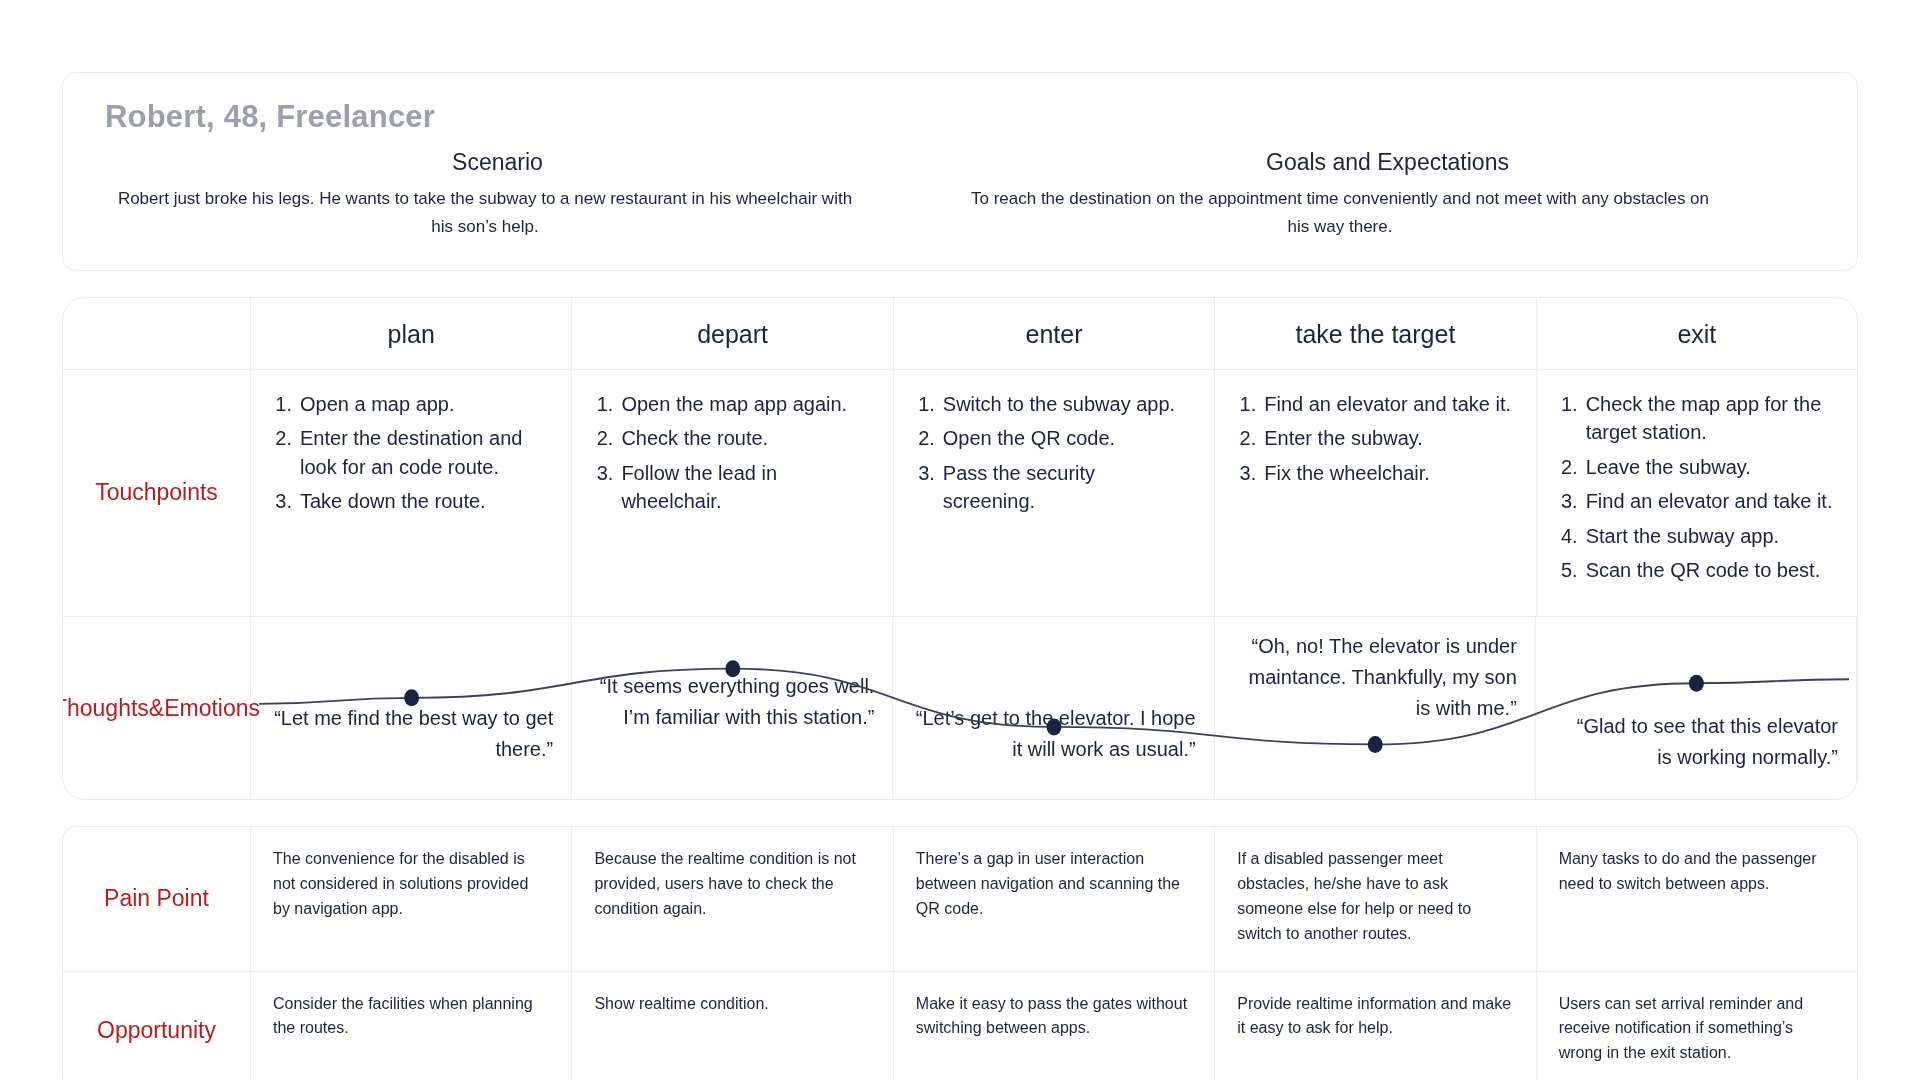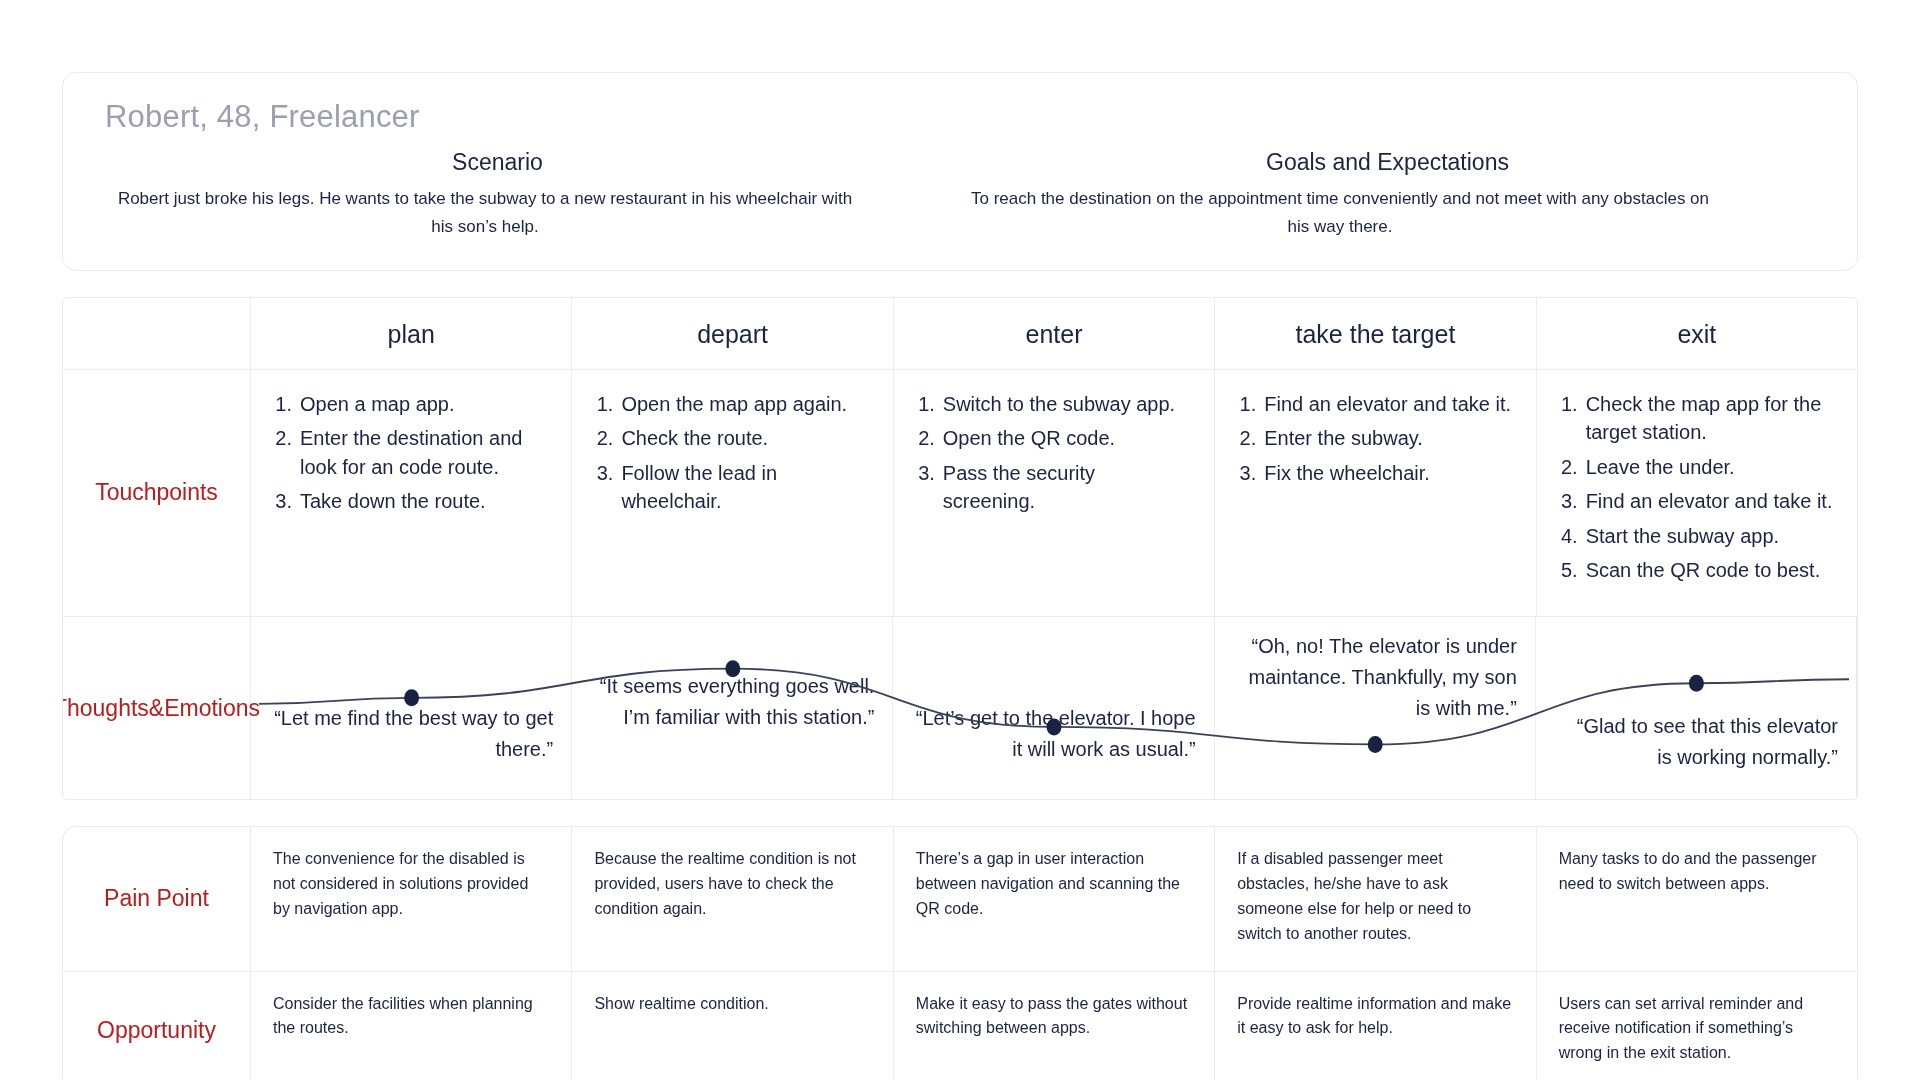--- a/index.html
+++ b/index.html
@@ -23,21 +23,21 @@
   
   .persona-card {
     border: 1px solid #e9e9ef;
     border-radius: 14px;
     padding: 26px 42px 30px 42px;
     background: #fff;
     margin-bottom: 26px;
   }
   .persona-title {
     font-size: 31px;
-    font-weight: 400;
+    font-weight: 700;
     color: #9aa0ae;
     letter-spacing: .2px;
     margin-bottom: 14px;
   }
   .persona-cols {
     display: flex;
     gap: 0;
     text-align: center;
   }
   .persona-col { width: 50%; padding-right: 70px; }
@@ -51,21 +51,21 @@
   .persona-body {
     font-size: 17px;
     line-height: 1.62;
     color: #1b2440;
     max-width: 760px;
   }
 
   
   .journey-block {
     border: 1px solid #e9e9ef;
-    border-radius: 5px;
+    border-radius: 23px;
     background: #fff;
     overflow: hidden;
     margin-bottom: 26px;
   }
   .jrow { display: flex; }
   .jrow + .jrow { border-top: 1px solid #ececed; }
 
   .rowlabel {
     width: 188px;
     min-width: 188px;
@@ -248,21 +248,21 @@
           </ul>
         </div>
       <div class="jcell">
           <ul class="tp-list">
             <li class="tp-item">
               <span class="tp-num">1.</span>
               <span class="tp-text">Check the map app for the target station.</span>
             </li>
             <li class="tp-item">
               <span class="tp-num">2.</span>
-              <span class="tp-text">Leave the under.</span>
+              <span class="tp-text">Leave the subway.</span>
             </li>
             <li class="tp-item">
               <span class="tp-num">3.</span>
               <span class="tp-text">Find an elevator and take it.</span>
             </li>
             <li class="tp-item">
               <span class="tp-num">4.</span>
               <span class="tp-text">Start the subway app.</span>
             </li>
             <li class="tp-item">

